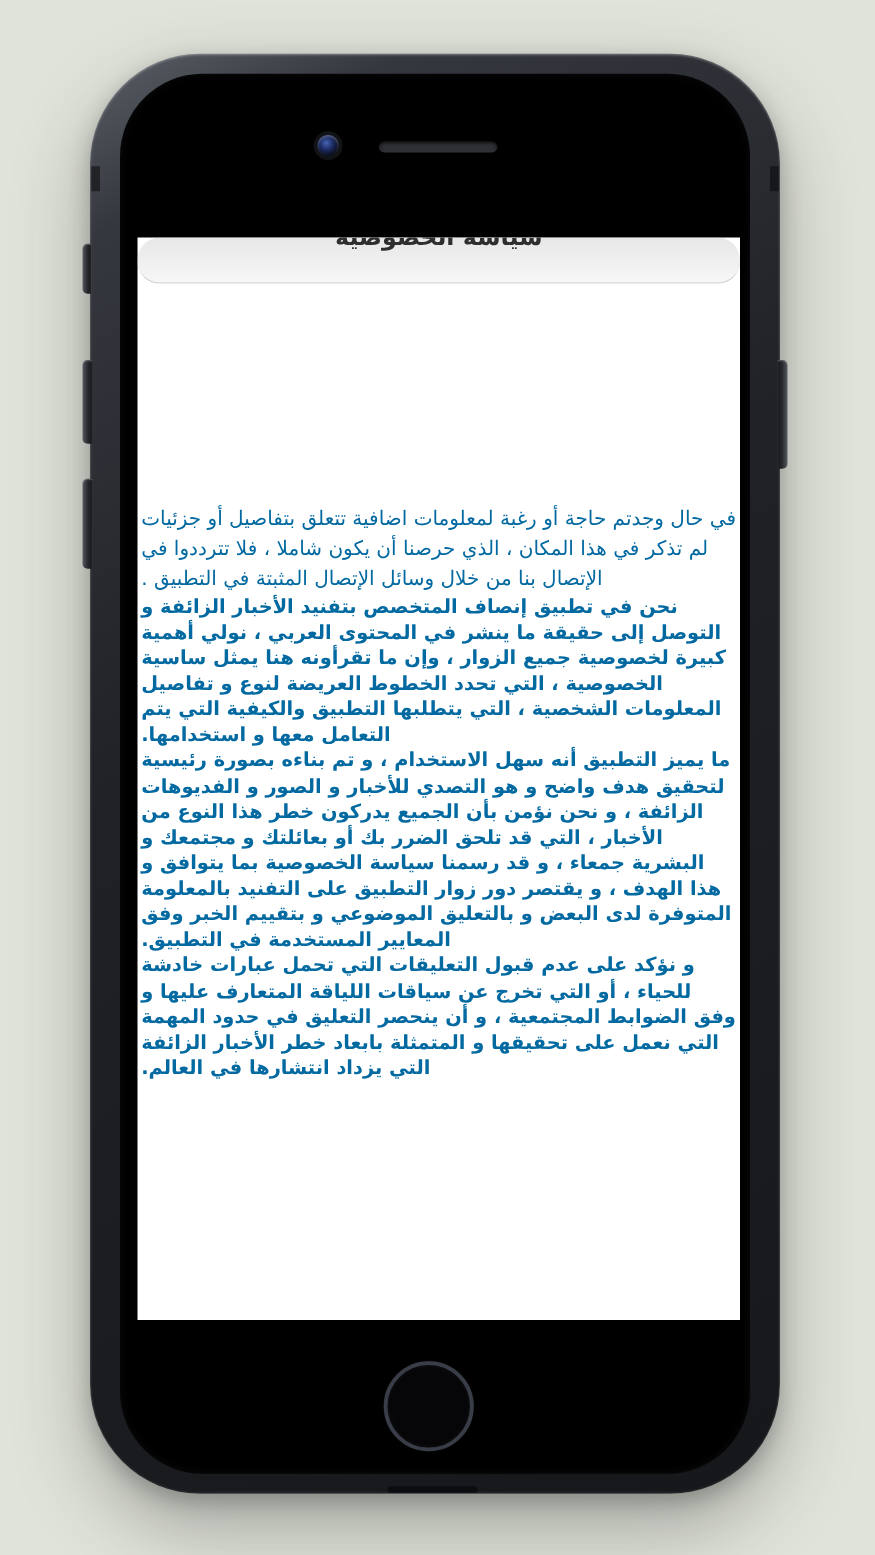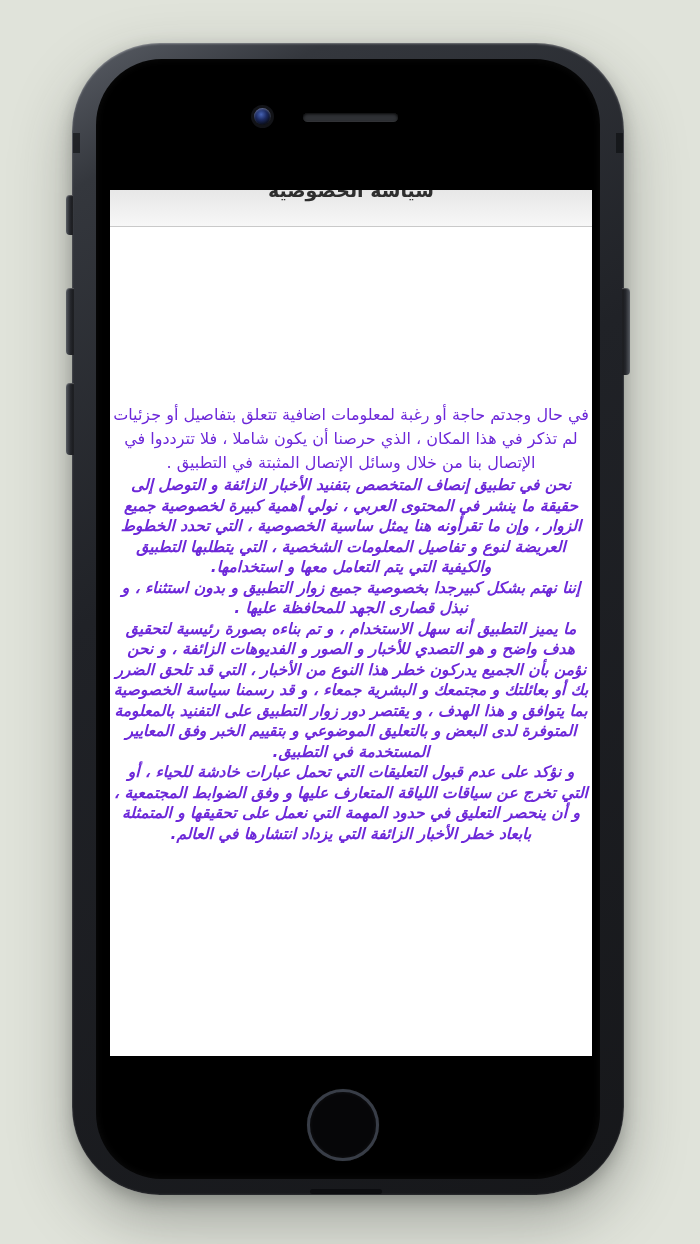--- a/index.html
+++ b/index.html
@@ -97,48 +97,48 @@
     left: 38px; top: 147px;
     width: 482px; height: 866px;
     background: #ffffff;
     overflow: hidden;
   }
   .app-header {
     position: relative;
     height: 36px;
     background: linear-gradient(#e7e7e7, #f7f7f7);
     border-bottom: 1px solid #c9c9c9;
+    border-radius: 18px;
   }
   .app-title {
     position: absolute;
     top: -13px; left: 0; right: 0;
     text-align: center;
     font-size: 19px;
     font-weight: bold;
     line-height: 26px;
     color: #2e2e2e;
   }
   .app-content {
     direction: rtl;
-    text-align: center;
+    text-align: left;
     padding: 176px 3px 0 3px;
-    color: #6d28d9;
+    color: #0369a1;
   }
   .para-sans {
     margin: 0;
     font-size: 16px;
     line-height: 24px;
     font-weight: 400;
   }
   .para-naskh {
     margin: 0;
     font-size: 15.5px;
     line-height: 20.5px;
     font-weight: 700;
-    font-style: italic;
   }
 </style>
 </head>
 <body>
 
 <div class="stage">
 
   <div class="phone">
 
     <div class="side-btn btn-left mute"></div>
@@ -154,20 +154,19 @@
     <div class="home-button"></div>
     <div class="port-slot"></div>
 
     <div class="display">
       <div class="app-header">
         <div class="app-title">سياسة الخصوصية</div>
       </div>
       <div class="app-content">
         <p class="para-sans">في حال وجدتم حاجة أو رغبة لمعلومات اضافية تتعلق بتفاصيل أو جزئيات لم تذكر في هذا المكان ، الذي حرصنا أن يكون شاملا ، فلا تترددوا في الإتصال بنا من خلال وسائل الإتصال المثبتة في التطبيق .</p>
         <p class="para-naskh">نحن في تطبيق إنصاف المتخصص بتفنيد الأخبار الزائفة و التوصل إلى حقيقة ما ينشر في المحتوى العربي ، نولي أهمية كبيرة لخصوصية جميع الزوار ، وإن ما تقرأونه هنا يمثل ساسية الخصوصية ، التي تحدد الخطوط العريضة لنوع و تفاصيل المعلومات الشخصية ، التي يتطلبها التطبيق والكيفية التي يتم التعامل معها و استخدامها.</p>
-        <p class="para-naskh">إننا نهتم بشكل كبيرجدا بخصوصية جميع زوار التطبيق و بدون استثناء ، و نبذل قصارى الجهد للمحافظة عليها .</p>
         <p class="para-naskh">ما يميز التطبيق أنه سهل الاستخدام ، و تم بناءه بصورة رئيسية لتحقيق هدف واضح و هو التصدي للأخبار و الصور و الفديوهات الزائفة ، و نحن نؤمن بأن الجميع يدركون خطر هذا النوع من الأخبار ، التي قد تلحق الضرر بك أو بعائلتك و مجتمعك و البشرية جمعاء ، و قد رسمنا سياسة الخصوصية بما يتوافق و هذا الهدف ، و يقتصر دور زوار التطبيق على التفنيد بالمعلومة المتوفرة لدى البعض و بالتعليق الموضوعي و بتقييم الخبر وفق المعايير المستخدمة في التطبيق.</p>
         <p class="para-naskh">و نؤكد على عدم قبول التعليقات التي تحمل عبارات خادشة للحياء ، أو التي تخرج عن سياقات اللياقة المتعارف عليها و وفق الضوابط المجتمعية ، و أن ينحصر التعليق في حدود المهمة التي نعمل على تحقيقها و المتمثلة بابعاد خطر الأخبار الزائفة التي يزداد انتشارها في العالم.</p>
       </div>
     </div>
 
   </div>
 </div>
 
 </body></html>

